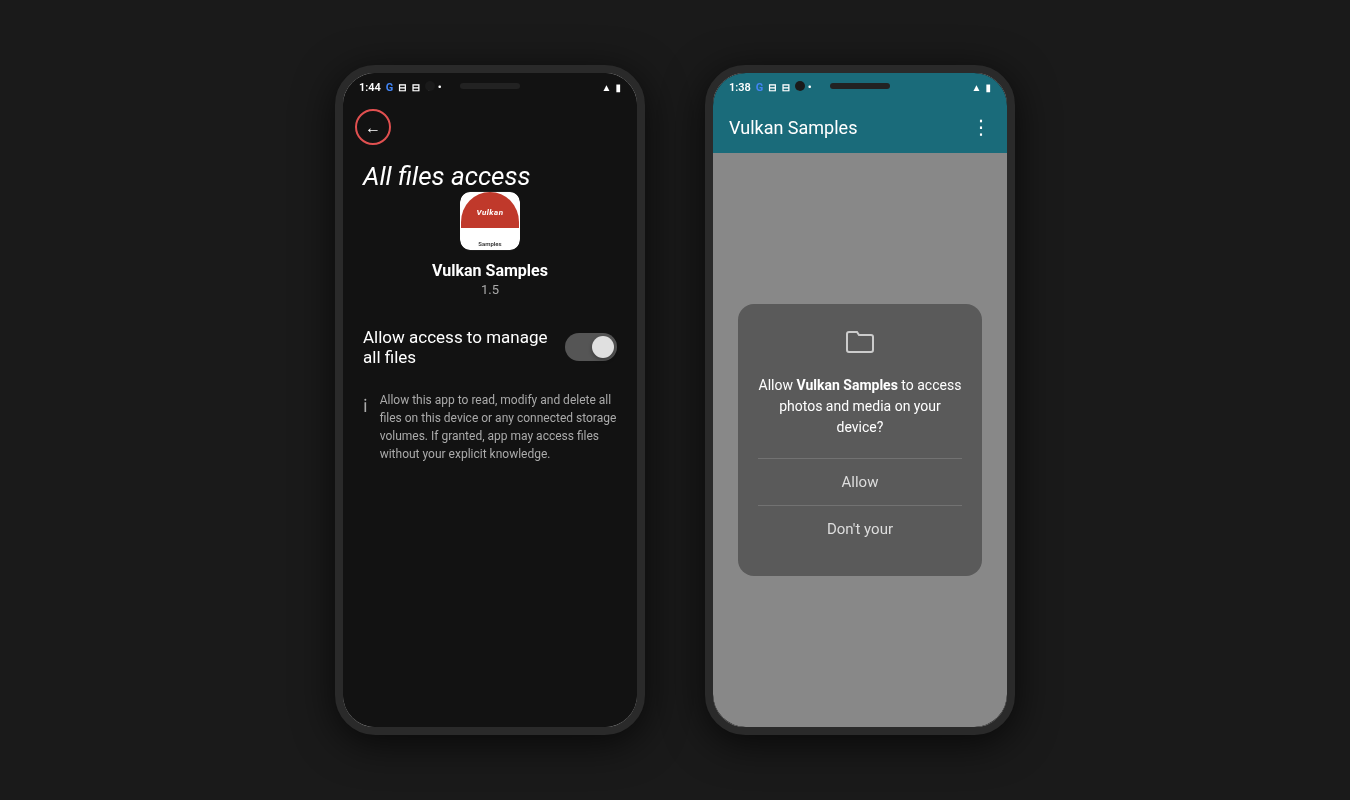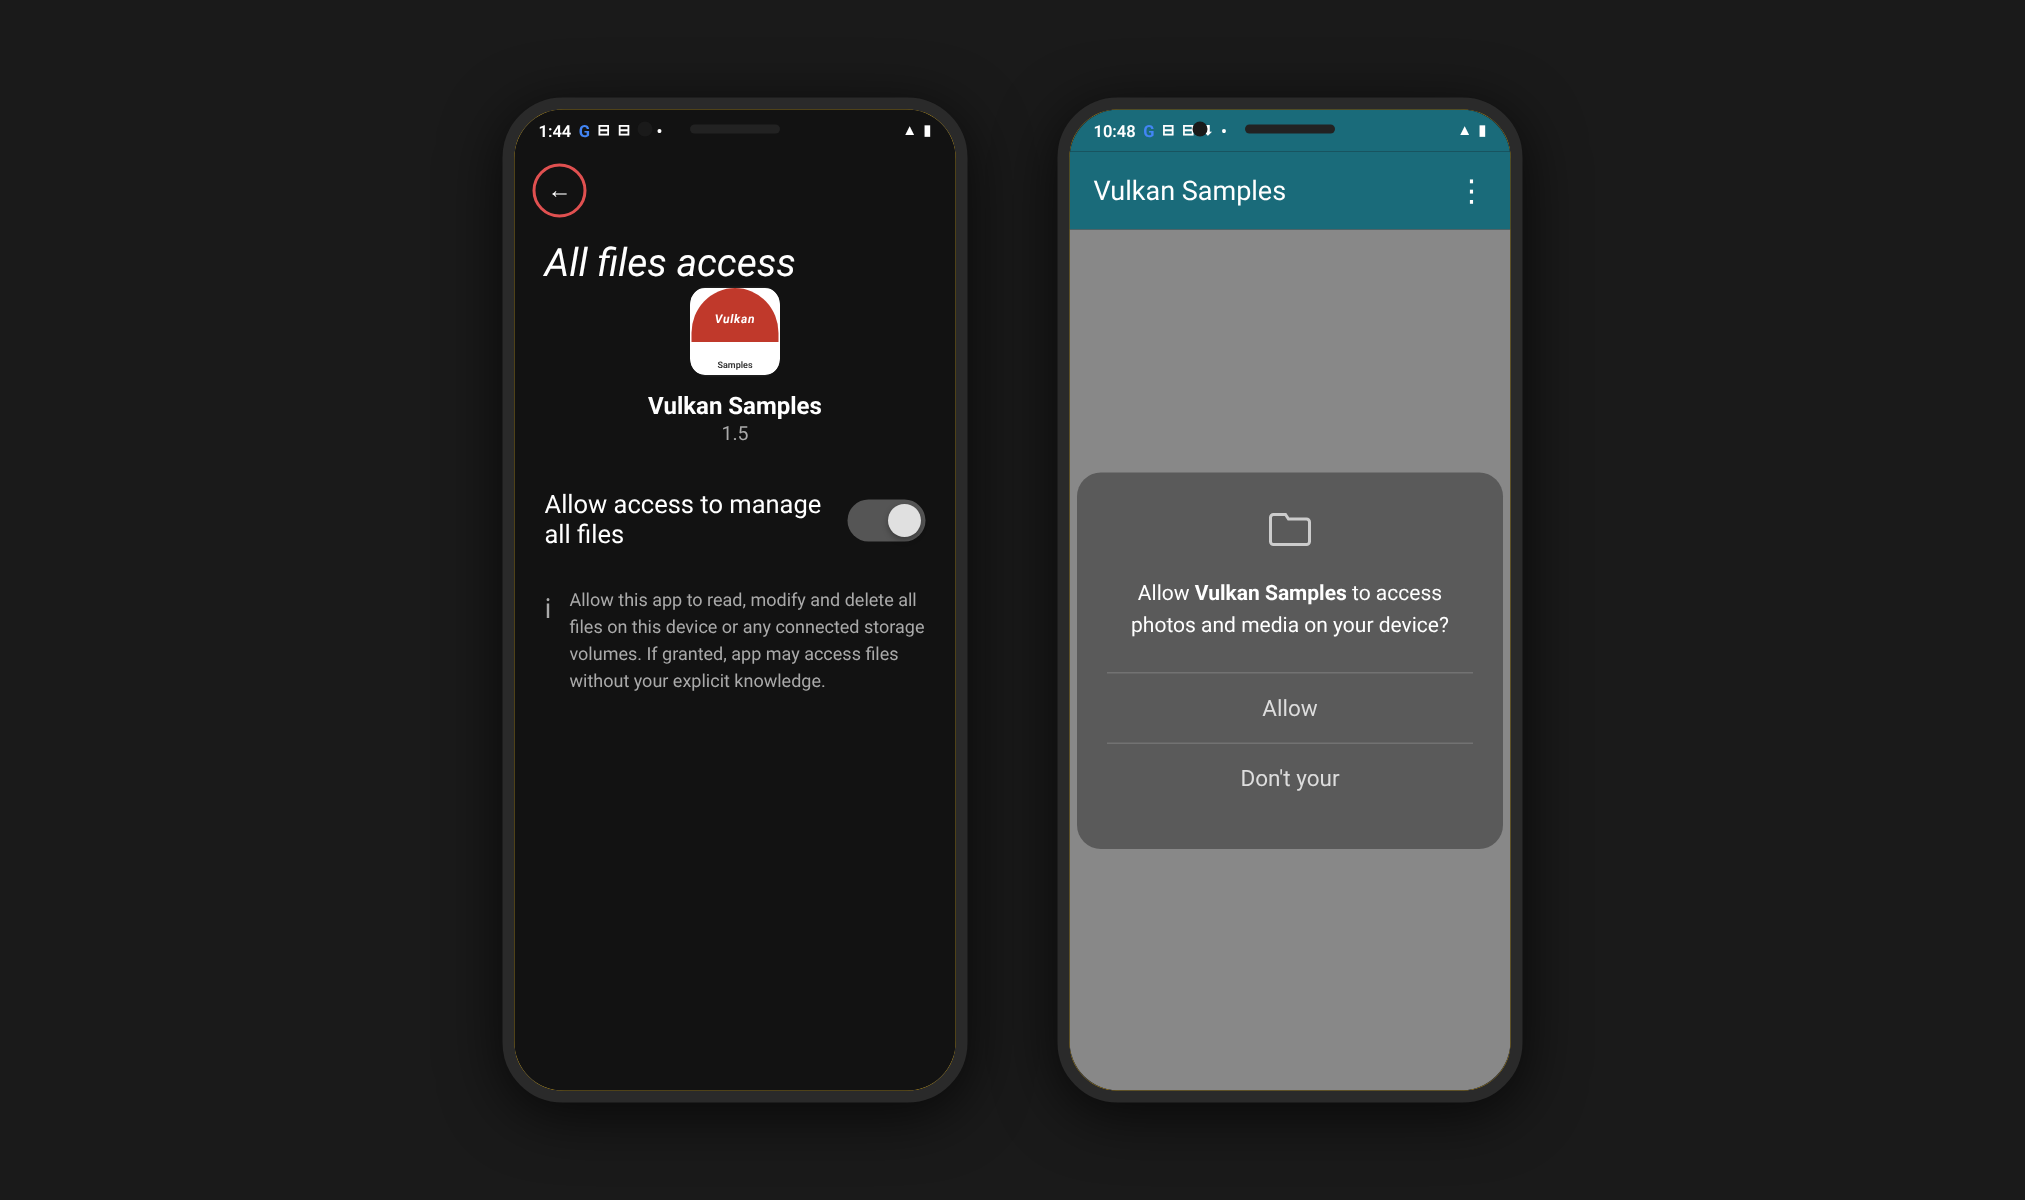--- a/index.html
+++ b/index.html
@@ -12,21 +12,21 @@
       justify-content: center;
       gap: 60px;
       font-family: 'Roboto', Arial, sans-serif;
       overflow: hidden;
     }
 
     
     .phone {
       width: 310px;
       height: 670px;
-      background: #eab308;
+      background: #a3a3a3;
       border-radius: 40px;
       border: 8px solid #2a2a2a;
       position: relative;
       overflow: hidden;
       box-shadow: 0 8px 40px rgba(0,0,0,0.7), inset 0 0 0 1px #333;
     }
     .phone::before {
       content: '';
       position: absolute;
       top: 10px;
@@ -313,21 +313,21 @@
     .phone2-content {
       flex: 1;
       background: #888;
       position: relative;
       display: flex;
       align-items: center;
       justify-content: center;
     }
 
     .permission-dialog {
-      width: 284px;
+      width: 244px;
       background: #5a5a5a;
       border-radius: 16px;
       padding: 24px 20px;
       display: flex;
       flex-direction: column;
       align-items: center;
       gap: 0;
     }
 
     .dialog-folder-icon {
@@ -438,21 +438,21 @@
 <div class="phone">
   <div class="btn-right"></div>
   <div class="btn-left1"></div>
   <div class="btn-left2"></div>
   <div class="btn-left3"></div>
 
   <div class="phone-screen">
 
     <div class="status-bar phone2-status">
       <div class="status-left">
-        <span>10:48</span>
+        <span>1:38</span>
         <span class="g-icon">G</span>
         <span style="font-size:10px;">⊟</span>
         <span style="font-size:10px;">⊟</span>
         <span style="font-size:9px;">⬇</span>
         <span>•</span>
       </div>
       <div class="status-right">
         <span>▲</span>
         <span style="font-size:10px;">▮</span>
       </div>

